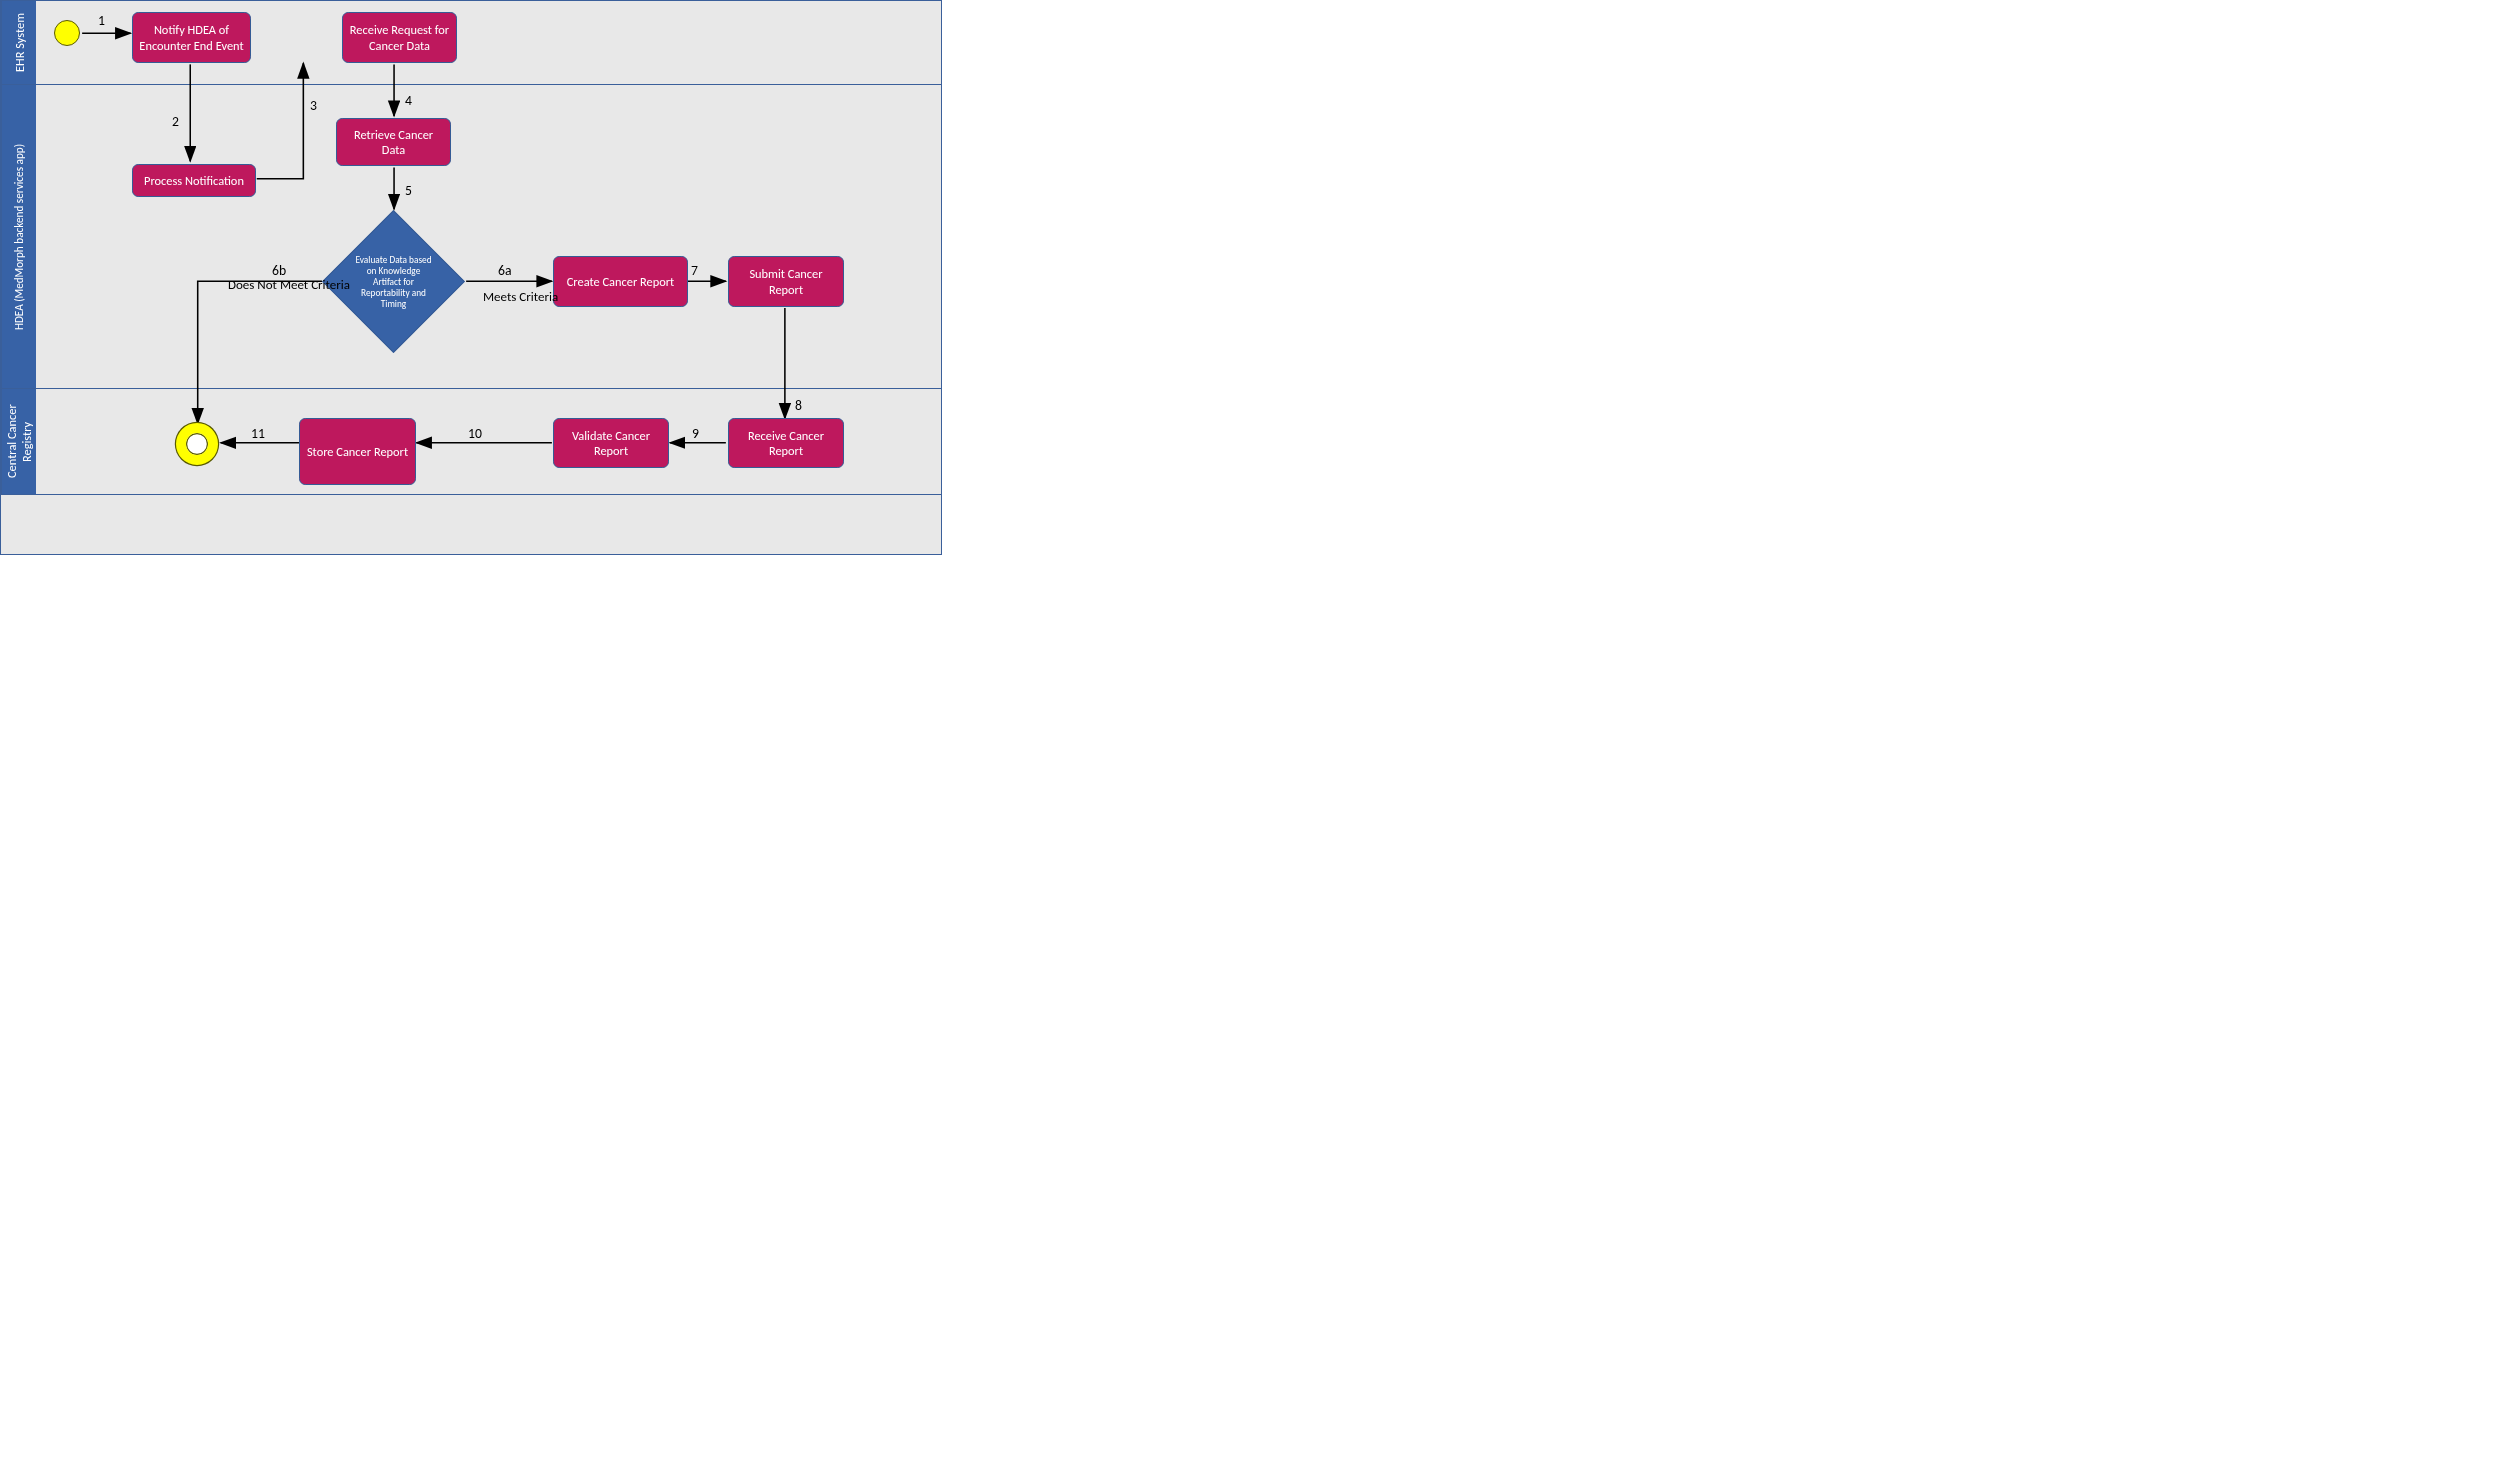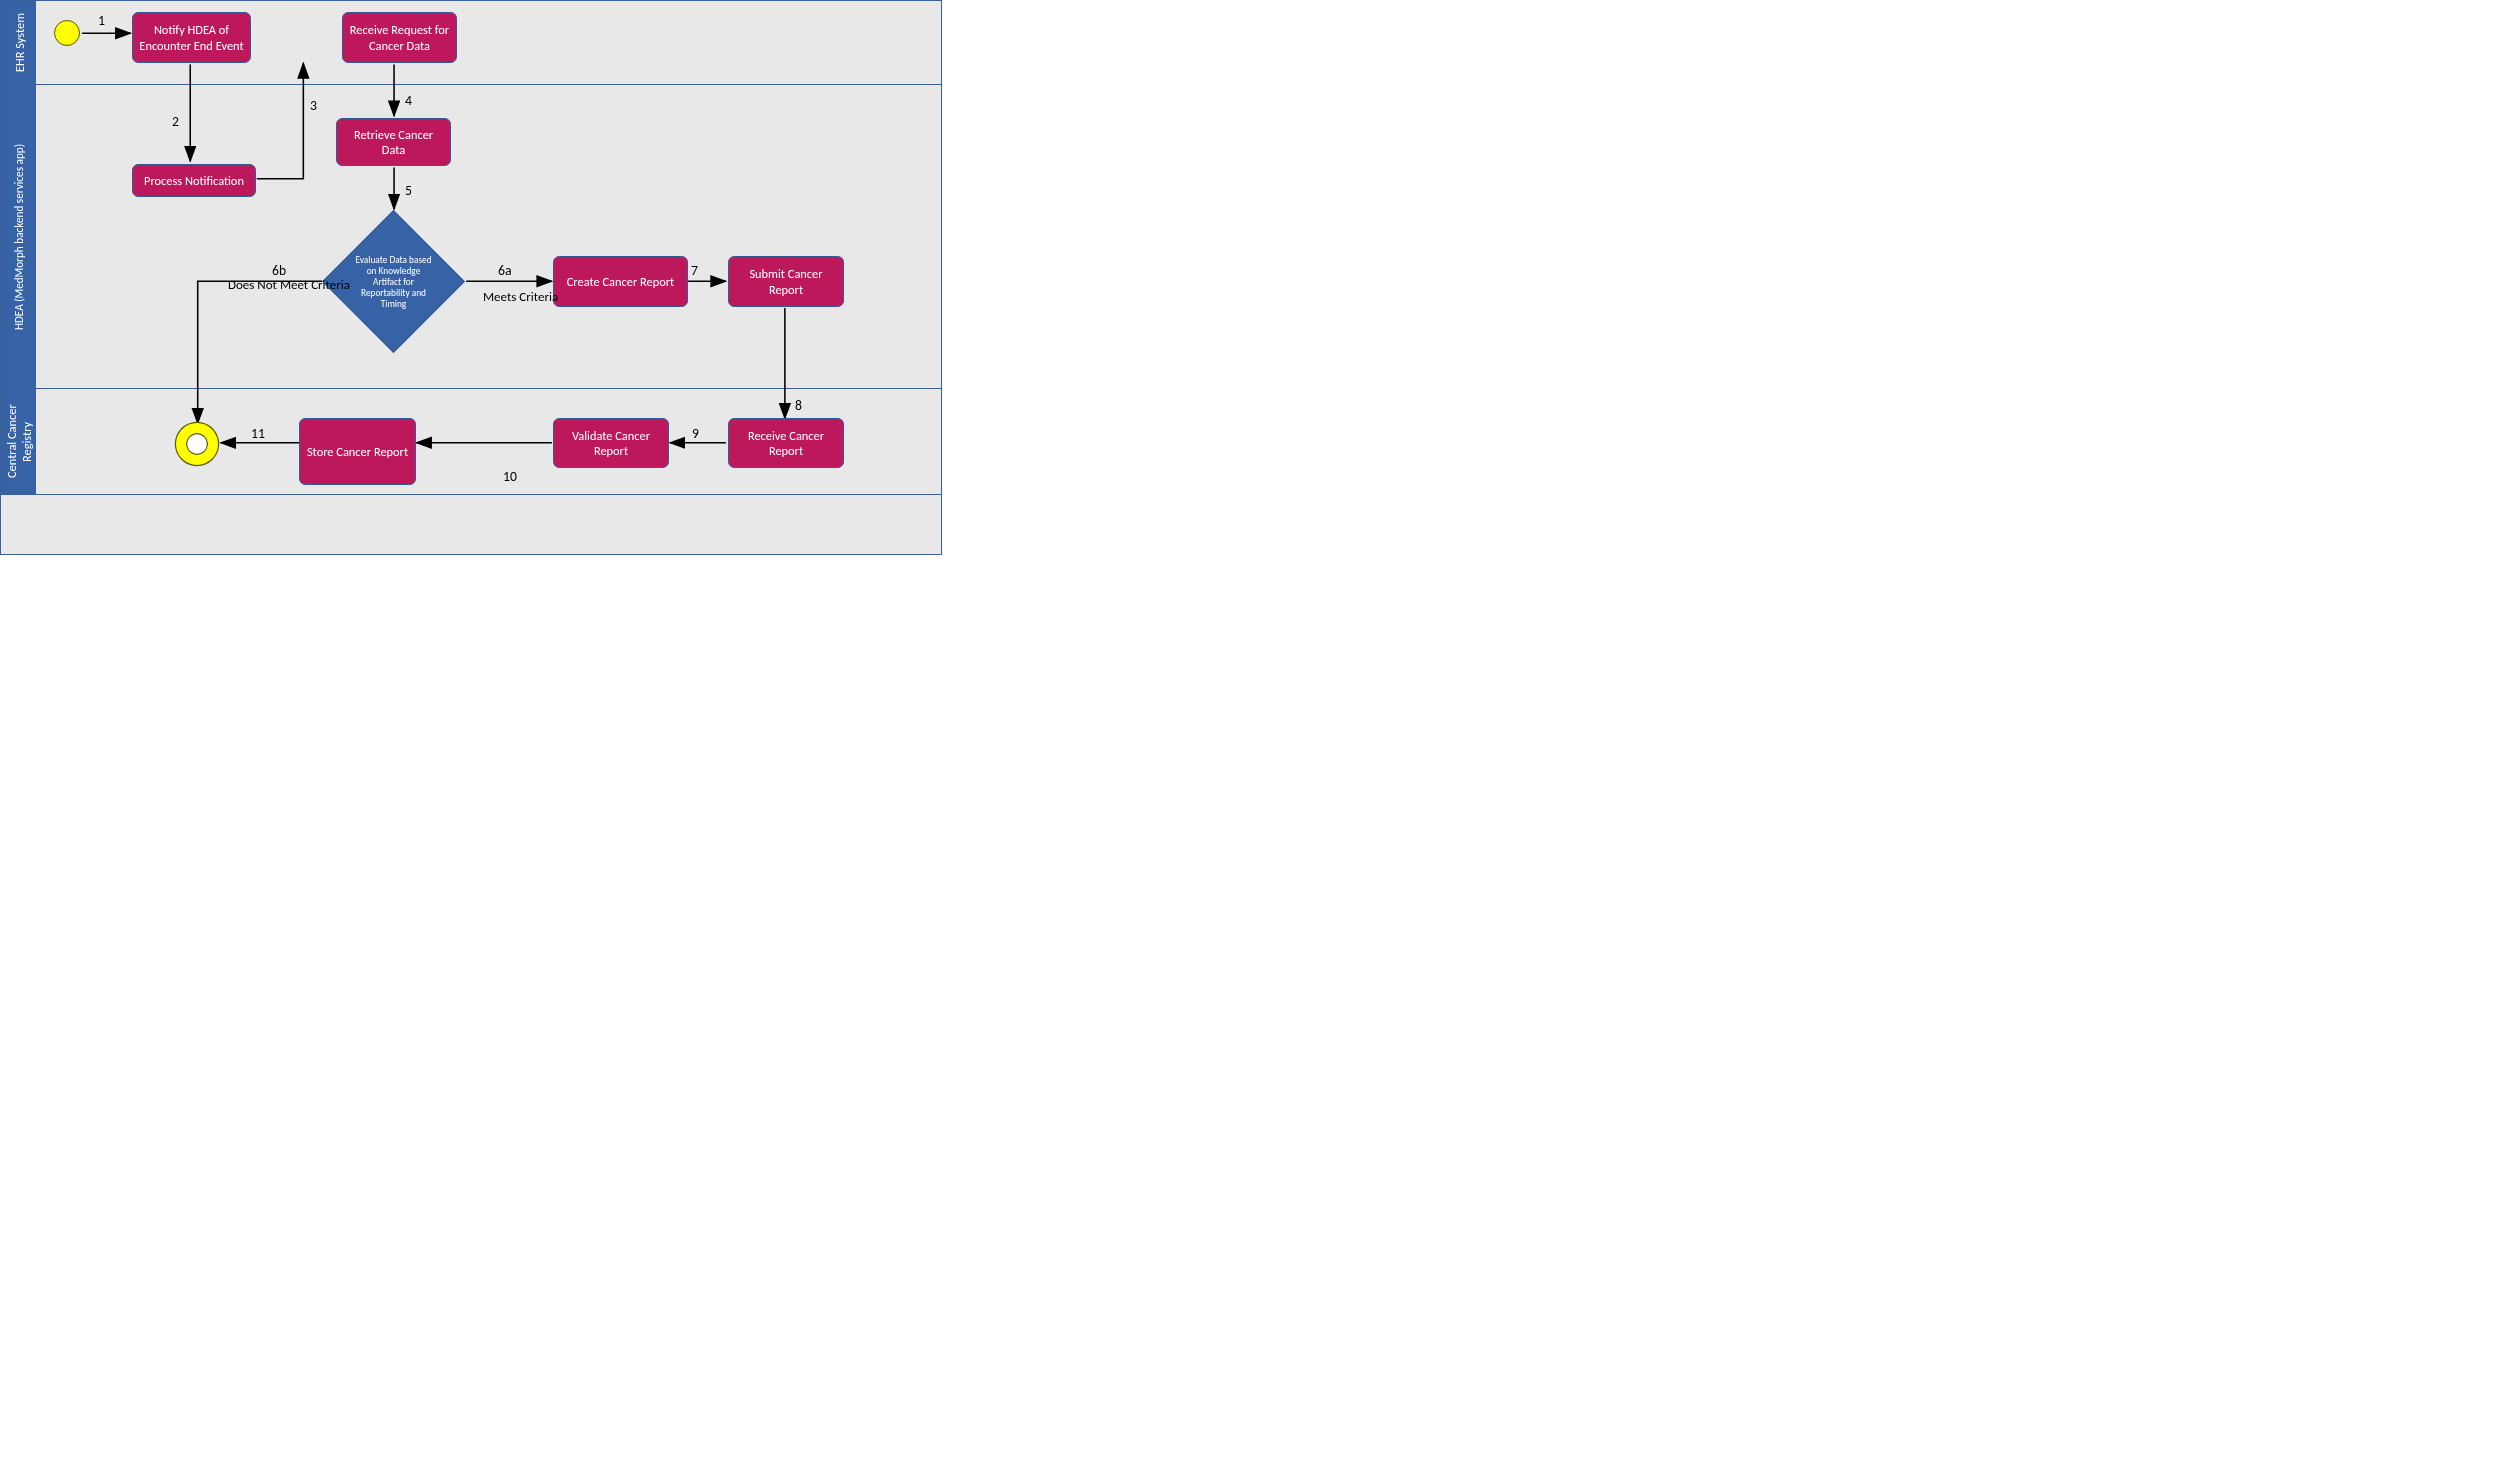--- a/index.html
+++ b/index.html
@@ -184,17 +184,17 @@
   <div class="num-label" style="left:309px; top:96px;">3</div>
   <div class="num-label" style="left:404px; top:91px;">4</div>
   <div class="num-label" style="left:404px; top:181px;">5</div>
   <div class="num-label" style="left:497px; top:261px;">6a</div>
   <div class="edge-label" style="left:482px; top:288px;">Meets Criteria</div>
   <div class="num-label" style="left:271px; top:261px;">6b</div>
   <div class="edge-label" style="left:227px; top:276px;">Does Not Meet Criteria</div>
   <div class="num-label" style="left:690px; top:261px;">7</div>
   <div class="num-label" style="left:794px; top:396px;">8</div>
   <div class="num-label" style="left:691px; top:424px;">9</div>
-  <div class="num-label" style="left:502px; top:424px;margin-top:43px;">10</div>
+  <div class="num-label" style="left:467px; top:424px;">10</div>
   <div class="num-label" style="left:250px; top:424px;">11</div>
 
 </div>
 
 
 </body></html>

